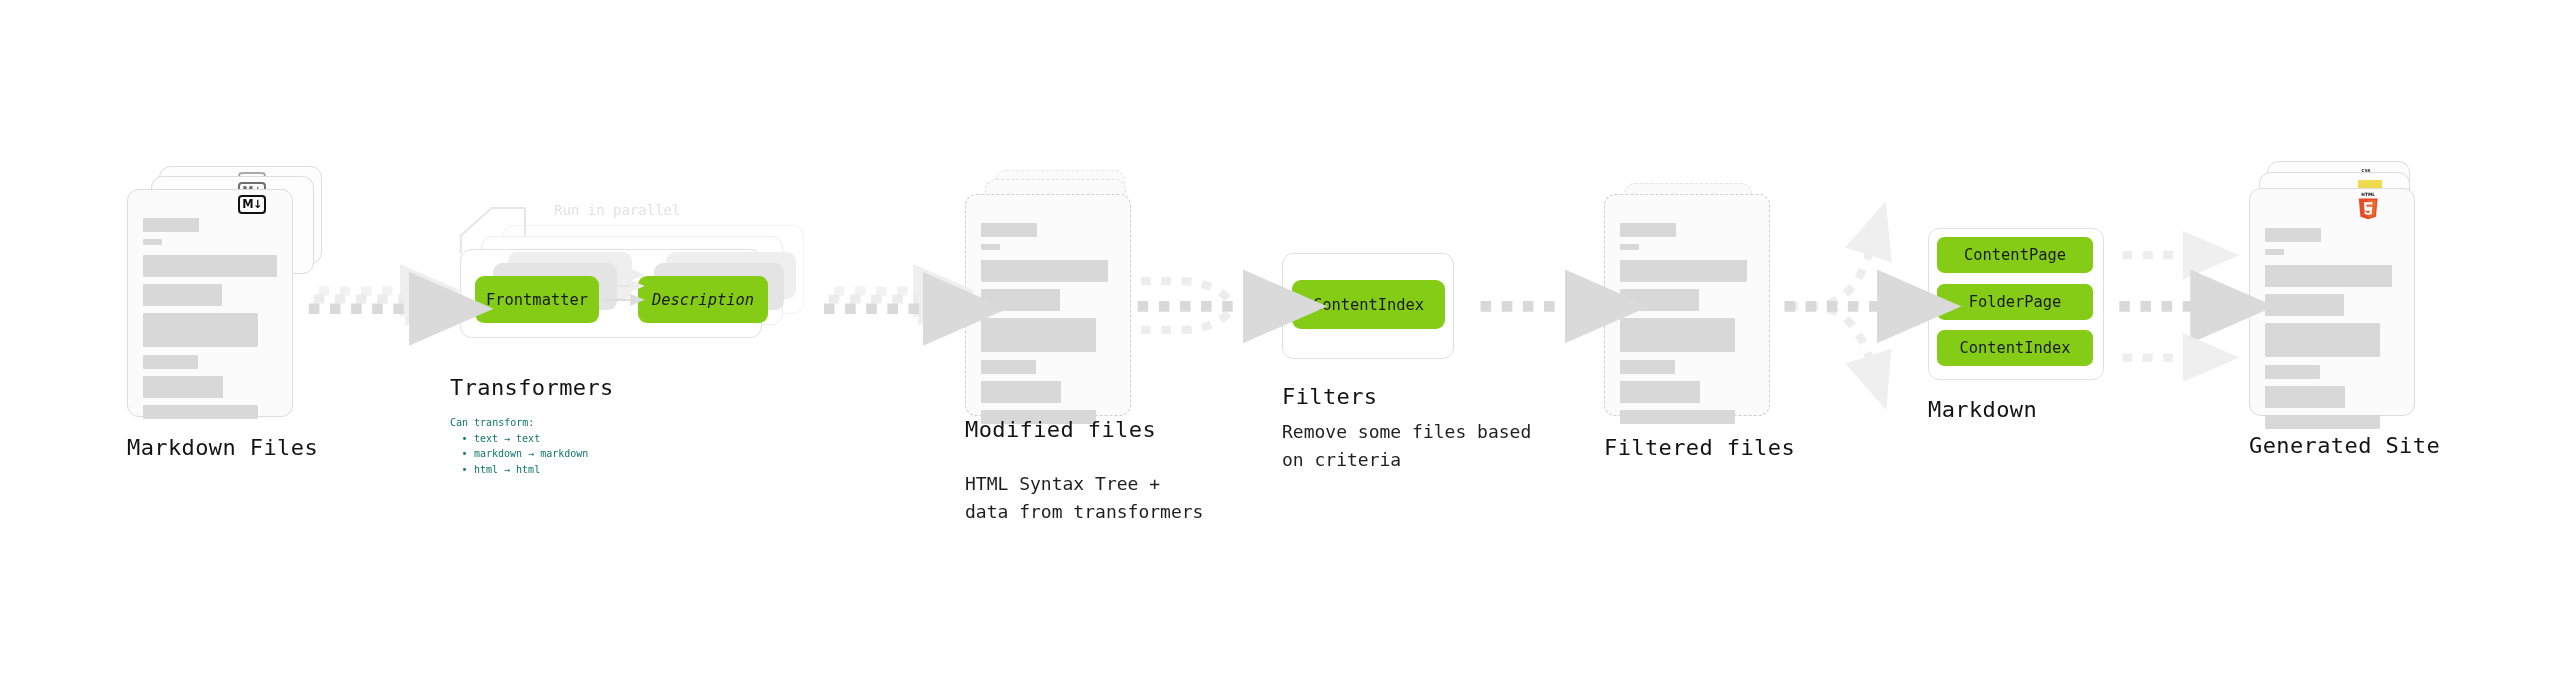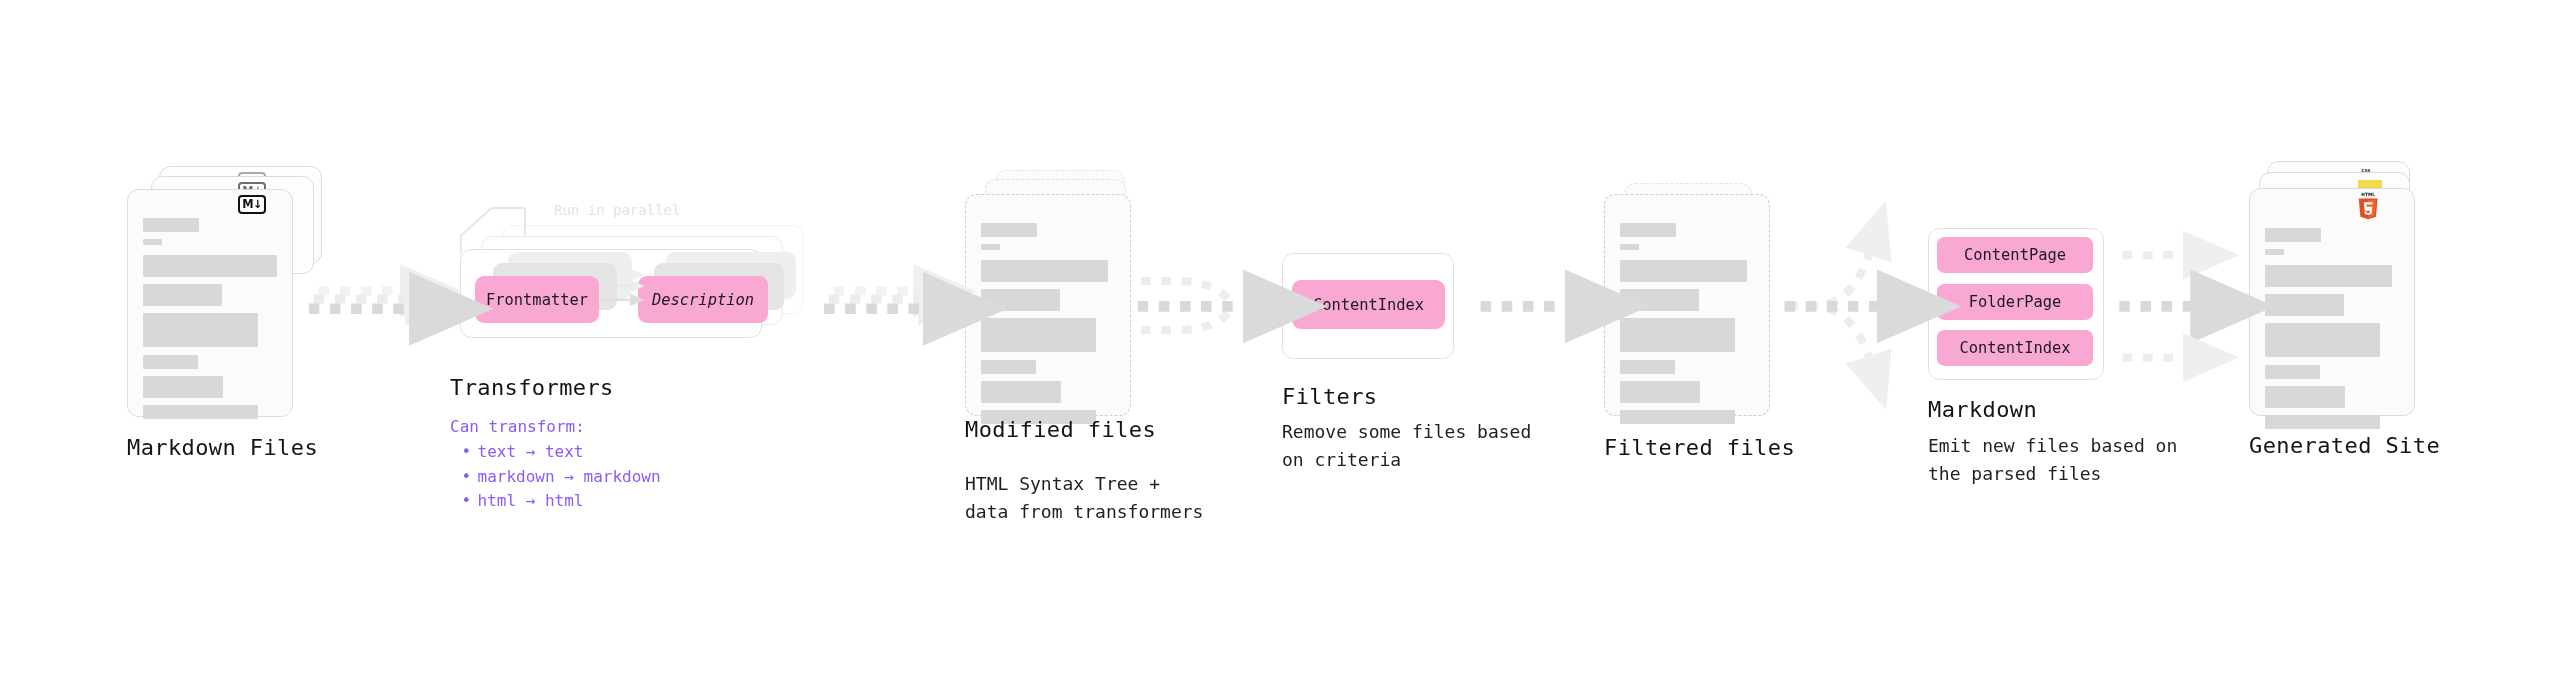--- a/index.html
+++ b/index.html
@@ -50,21 +50,21 @@
   .proc-box {
     position: absolute;
     border: 1.6px solid #e0e0e0;
     border-radius: 11.4px;
     background: #ffffff;
   }
   .proc-box.l2 { border-color: #ececec; }
   .proc-box.l3 { border-color: #f3f3f3; }
   .chip {
     position: absolute;
-    background: #f9a8d4;
+    background: #84cc16;
     border-radius: 9px;
     display: flex; align-items: center; justify-content: center;
     font-size: 15.4px; color: #1a1a1a;
     white-space: nowrap;
   }
   .chip.l2 { background: #e4e4e4; }
   .chip.l3 { background: #efefef; }
 
   
   .title {
@@ -74,21 +74,21 @@
     letter-spacing: 0.4px;
     white-space: nowrap;
   }
   .caption {
     position: absolute;
     font-size: 18px;
     line-height: 1.55;
     color: #1f1f1f;
     white-space: pre-line;
   }
-  .bullets { position: absolute; font-size: 16px; line-height: 1.55; color:#8b5cf6; }
+  .bullets { position: absolute; font-size: 10px; line-height: 1.55; color:#0f766e; }
   .bullets .hdr { display:block; }
   .bullets ul { list-style: none; margin-left: 11.4px; }
   .bullets li::before { content: "\2022"; margin-right: 6.5px; }
   .parallel-note {
     position: absolute;
     font-size: 14px; color: #e2e2e2; white-space: nowrap;
   }
 
   svg.ovl { position: absolute; left: 0; top: 0; width: 2576px; height: 681px;
             pointer-events: none; overflow: visible; }
@@ -204,22 +204,20 @@
   <div class="chip" style="left:1937px; top:237px; width:156px; height:36px; border-radius:7.3px;">
     <span>ContentPage</span>
   </div>
   <div class="chip" style="left:1937px; top:284px; width:156px; height:36px; border-radius:7.3px;">
     <span>FolderPage</span>
   </div>
   <div class="chip" style="left:1937px; top:330px; width:156px; height:36px; border-radius:7.3px;">
     <span>ContentIndex</span>
   </div>
   <div class="title" style="left:1928px; top:397px;">Markdown</div>
-  <div class="caption" style="left:1928px; top:432px;">Emit new files based on
-the parsed files</div>
 
   <div class="doc-stack">
     <div class="doc-card ghost abs" style="left:2267px; top:161px; width:143px; height:49px;"></div>
     <svg class="css-badge" viewBox="0 0 24 14" style="left:2357px; top:167px;">
       <text x="12" y="7" text-anchor="middle" font-size="6" font-weight="700" font-family="DejaVu Sans, sans-serif" fill="#1a1a1a">CSS</text>
       <rect x="1" y="9" width="22" height="3" fill="#264de4"></rect>
     </svg>
 
     <div class="doc-card ghost abs" style="left:2259px; top:172px; width:151px; height:49px;"></div>
     <div class="js-badge" style="left:2358px; top:180px;"></div>

